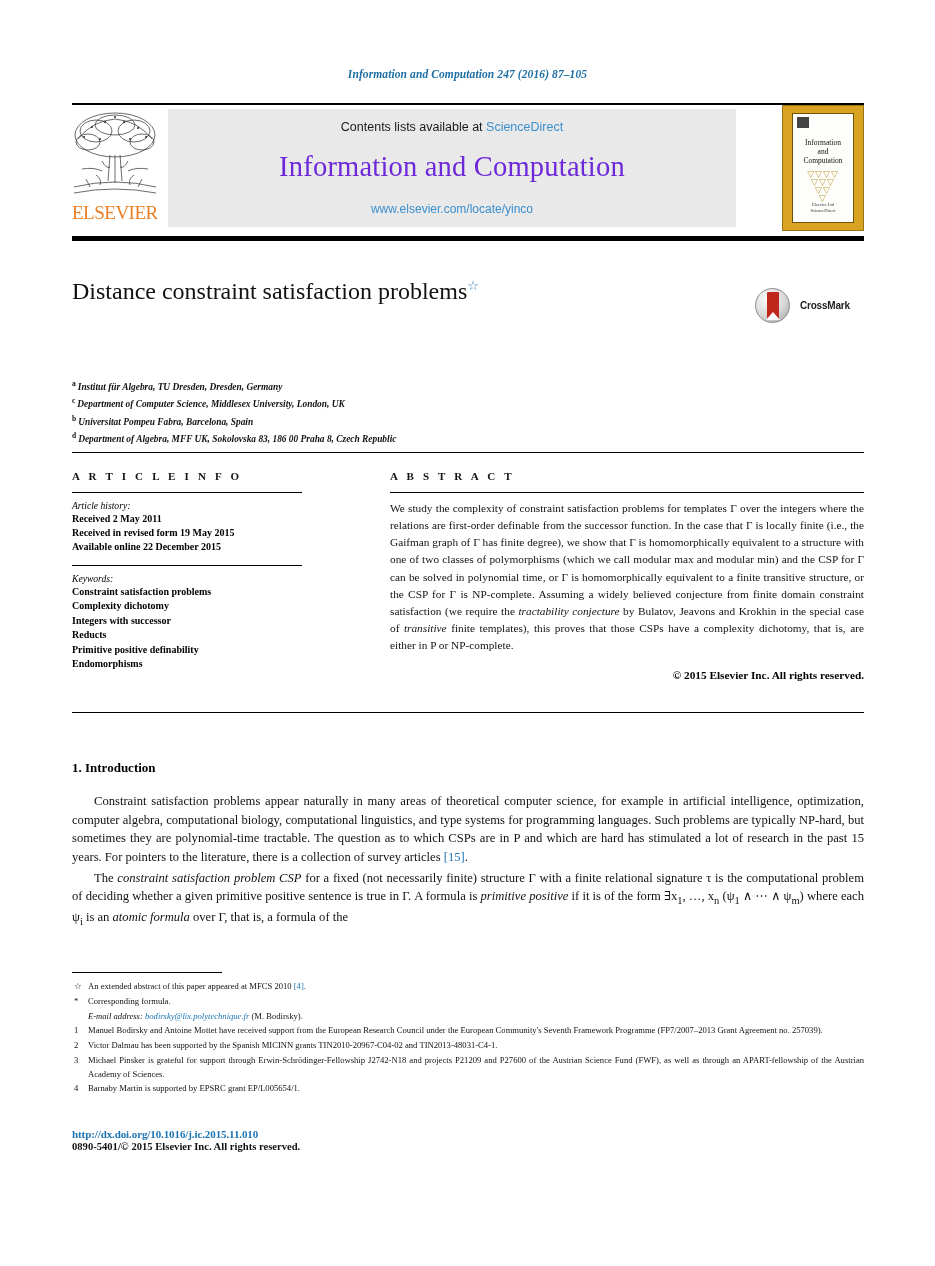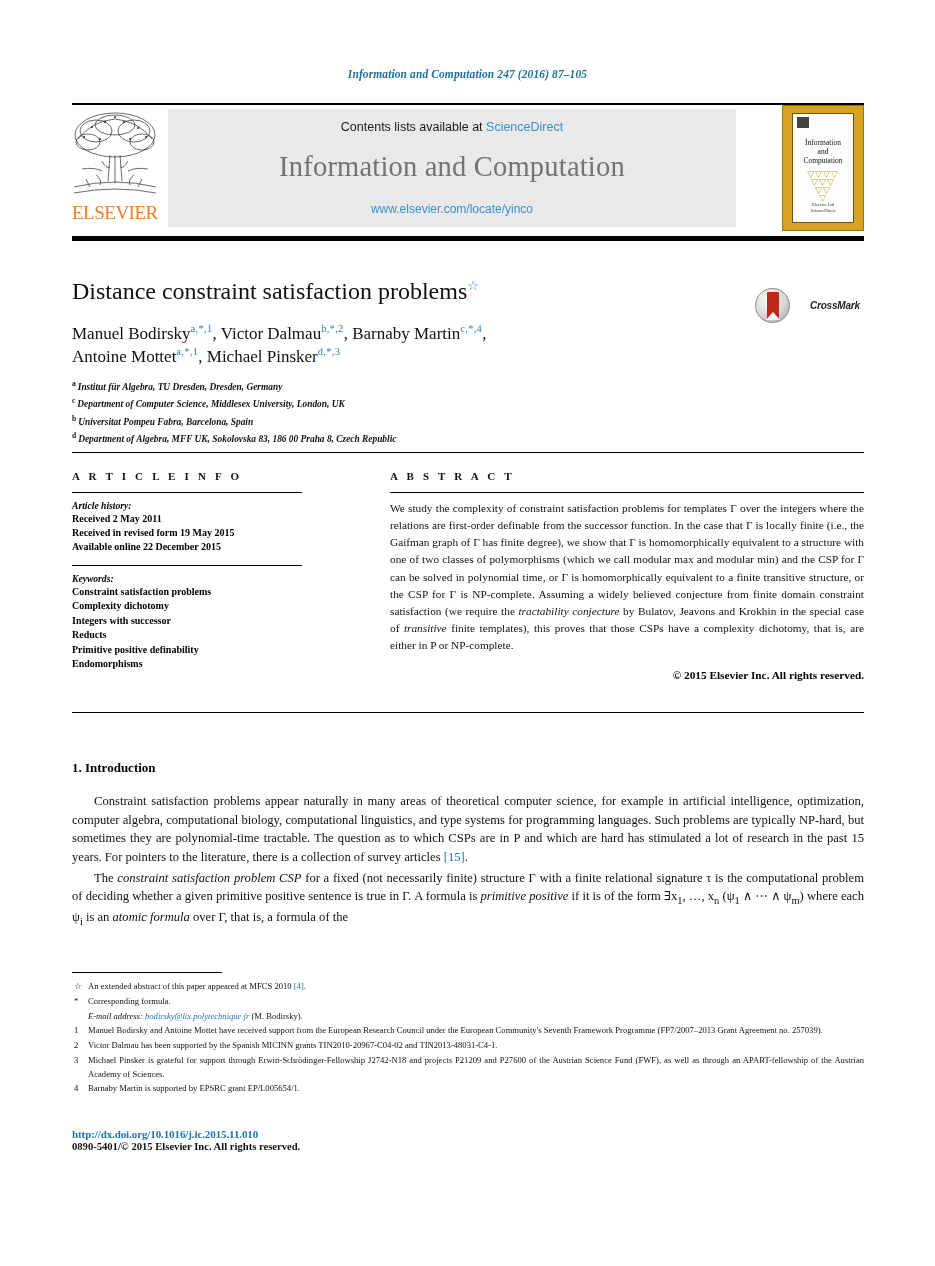--- a/index.html
+++ b/index.html
@@ -85,21 +85,21 @@
     padding-top: 11px;
   }
   .contents-line a,
   .sd-link {
     color: #3a8fce;
     text-decoration: none;
   }
   .journal-title {
     font-family: "Liberation Serif", serif;
     font-size: 28.5px;
-    color: #737373;
+    color: #6d28d9;
     margin-top: 17px;
     letter-spacing: .2px;
   }
   .journal-url {
     font-family: "Liberation Sans", sans-serif;
     font-size: 12px;
     color: #3a8fce;
     margin-top: 19px;
   }
   .cover-thumb {
@@ -194,22 +194,21 @@
     letter-spacing: .3px;
   }
   .crossmark {
     position: absolute;
     right: 72px;
     top: 288px;
     width: 108px;
     height: 34px;
     display: flex;
     align-items: center;
-    gap: 20px;
-    font-style: italic;
+    gap: 10px;
   }
   .crossmark-badge {
     width: 33px;
     height: 33px;
     border-radius: 50%;
     background: radial-gradient(circle at 35% 30%, #fafafa 0%, #d7d7d7 55%, #9e9e9e 100%);
     border: 1px solid #8c8c8c;
     position: relative;
     overflow: hidden;
   }
@@ -283,21 +282,21 @@
   .abs-col {
     position: absolute;
     left: 318px;
     top: 0;
     width: 474px;
   }
   .hrule { border: 0; border-top: 1px solid #000; margin: 0 0 7px 0; }
   .hrule-thin { border: 0; border-top: 0.9px solid #000; margin: 10px 0 7px 0; }
   .info-label {
     font-size: 9.6px;
-    font-weight: bold;
+    font-weight: normal;
     font-style: italic;
     margin-bottom: 1px;
   }
   .info-line { font-size: 10px; font-weight: bold; line-height: 1.42; }
   .kw-line { font-size: 10px; font-weight: bold; line-height: 1.45; }
   .abstract-text {
     font-size: 11.3px;
     line-height: 1.52;
     text-align: justify;
     color: #111;
@@ -464,27 +463,20 @@
 
     </div>
   </div>
 
   <div class="rule-thick" style="top:236px;height:5px;"></div>
 
   <div class="title-block">
     <h1 class="paper-title">
       <span>Distance constraint satisfaction problems</span><span class="title-star">☆</span>
     </h1>
-    <div class="authors">
-      <span>Manuel Bodirsky</span><span class="aff-mark">a,*,1</span>,
-      <span>Victor Dalmau</span><span class="aff-mark">b,*,2</span>,
-      <span>Barnaby Martin</span><span class="aff-mark">c,*,4</span>,<br>
-      <span>Antoine Mottet</span><span class="aff-mark">a,*,1</span>,
-      <span>Michael Pinsker</span><span class="aff-mark">d,*,3</span>
-    </div>
   </div>
 
   <div class="crossmark">
     <div class="crossmark-badge">
       <div class="crossmark-bar"></div>
       <div class="crossmark-tri"></div>
     </div>
     <div class="crossmark-text">CrossMark</div>
   </div>
 

